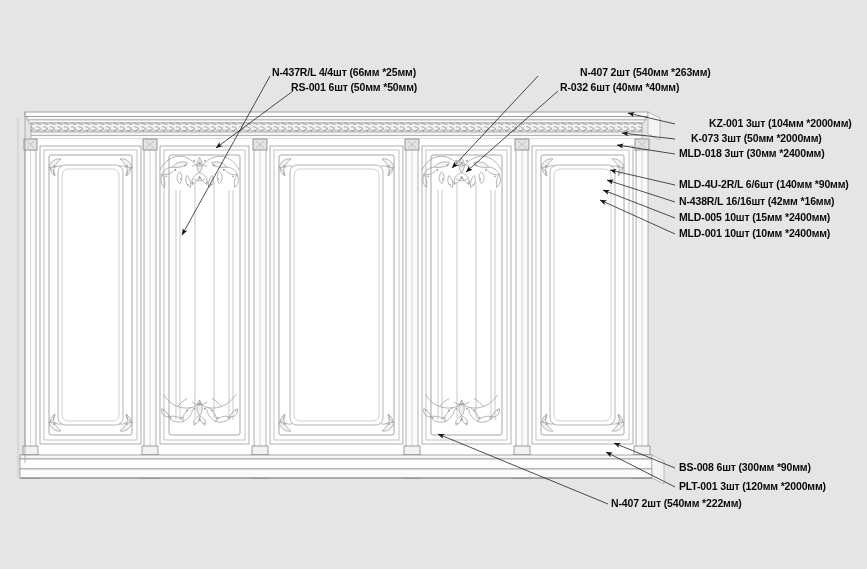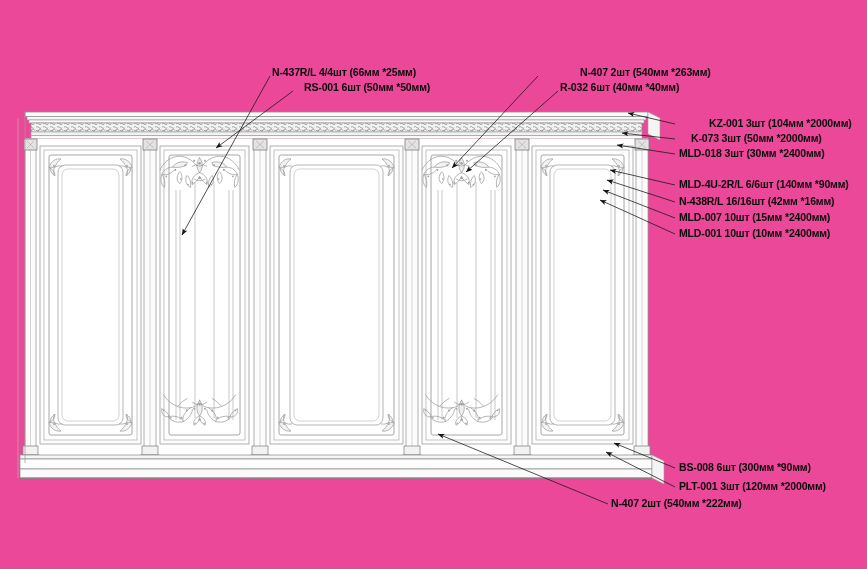--- a/index.html
+++ b/index.html
@@ -11,21 +11,21 @@
   body {
     width: 867px;
     height: 569px;
     overflow: hidden;
     font-family: "Liberation Sans", sans-serif;
   }
   #drawing-root {
     position: relative;
     width: 867px;
     height: 569px;
-    background: #ec4899;
+    background: #e5e5e5;
   }
   svg#elevation {
     position: absolute;
     top: 0;
     left: 0;
     width: 867px;
     height: 569px;
     display: block;
   }
   .lbl {
@@ -332,31 +332,31 @@
       <path d="M675 234 L600 200" marker-end="url(#arrowHead)"></path>
 
       <path d="M675 468 L614 443" marker-end="url(#arrowHead)"></path>
       <path d="M675 487 L606 452" marker-end="url(#arrowHead)"></path>
 
       <path d="M608 504 L438 434" marker-end="url(#arrowHead)"></path>
     </g>
   </svg>
 
   <div class="lbl" style="left:272px; top:66px;">N-437R/L 4/4шт (66мм *25мм)</div>
-  <div class="lbl" style="left:304px; top:81px;text-align:right;">RS-001 6шт (50мм *50мм)</div>
+  <div class="lbl" style="left:291px; top:81px;text-align:right;">RS-001 6шт (50мм *50мм)</div>
 
   <div class="lbl" style="left:540px; top:66px;padding-left:40px;">N-407 2шт (540мм *263мм)</div>
   <div class="lbl" style="left:560px; top:81px;">R-032 6шт (40мм *40мм)</div>
 
   <div class="lbl" style="left:709px; top:117px;">KZ-001 3шт (104мм *2000мм)</div>
   <div class="lbl" style="left:679px; top:132px;padding-left:12px;">K-073 3шт (50мм *2000мм)</div>
   <div class="lbl" style="left:679px; top:147px;">MLD-018 3шт (30мм *2400мм)</div>
 
   <div class="lbl" style="left:679px; top:178px;">MLD-4U-2R/L 6/6шт (140мм *90мм)</div>
   <div class="lbl" style="left:679px; top:195px;">N-438R/L 16/16шт (42мм *16мм)</div>
-  <div class="lbl" style="left:679px; top:211px;">MLD-007 10шт (15мм *2400мм)</div>
+  <div class="lbl" style="left:679px; top:211px;">MLD-005 10шт (15мм *2400мм)</div>
   <div class="lbl" style="left:679px; top:227px;">MLD-001 10шт (10мм *2400мм)</div>
 
   <div class="lbl" style="left:679px; top:461px;">BS-008 6шт (300мм *90мм)</div>
   <div class="lbl" style="left:679px; top:480px;">PLT-001 3шт (120мм *2000мм)</div>
   <div class="lbl" style="left:611px; top:497px;">N-407 2шт (540мм *222мм)</div>
 
 </div>
 
 </body></html>

